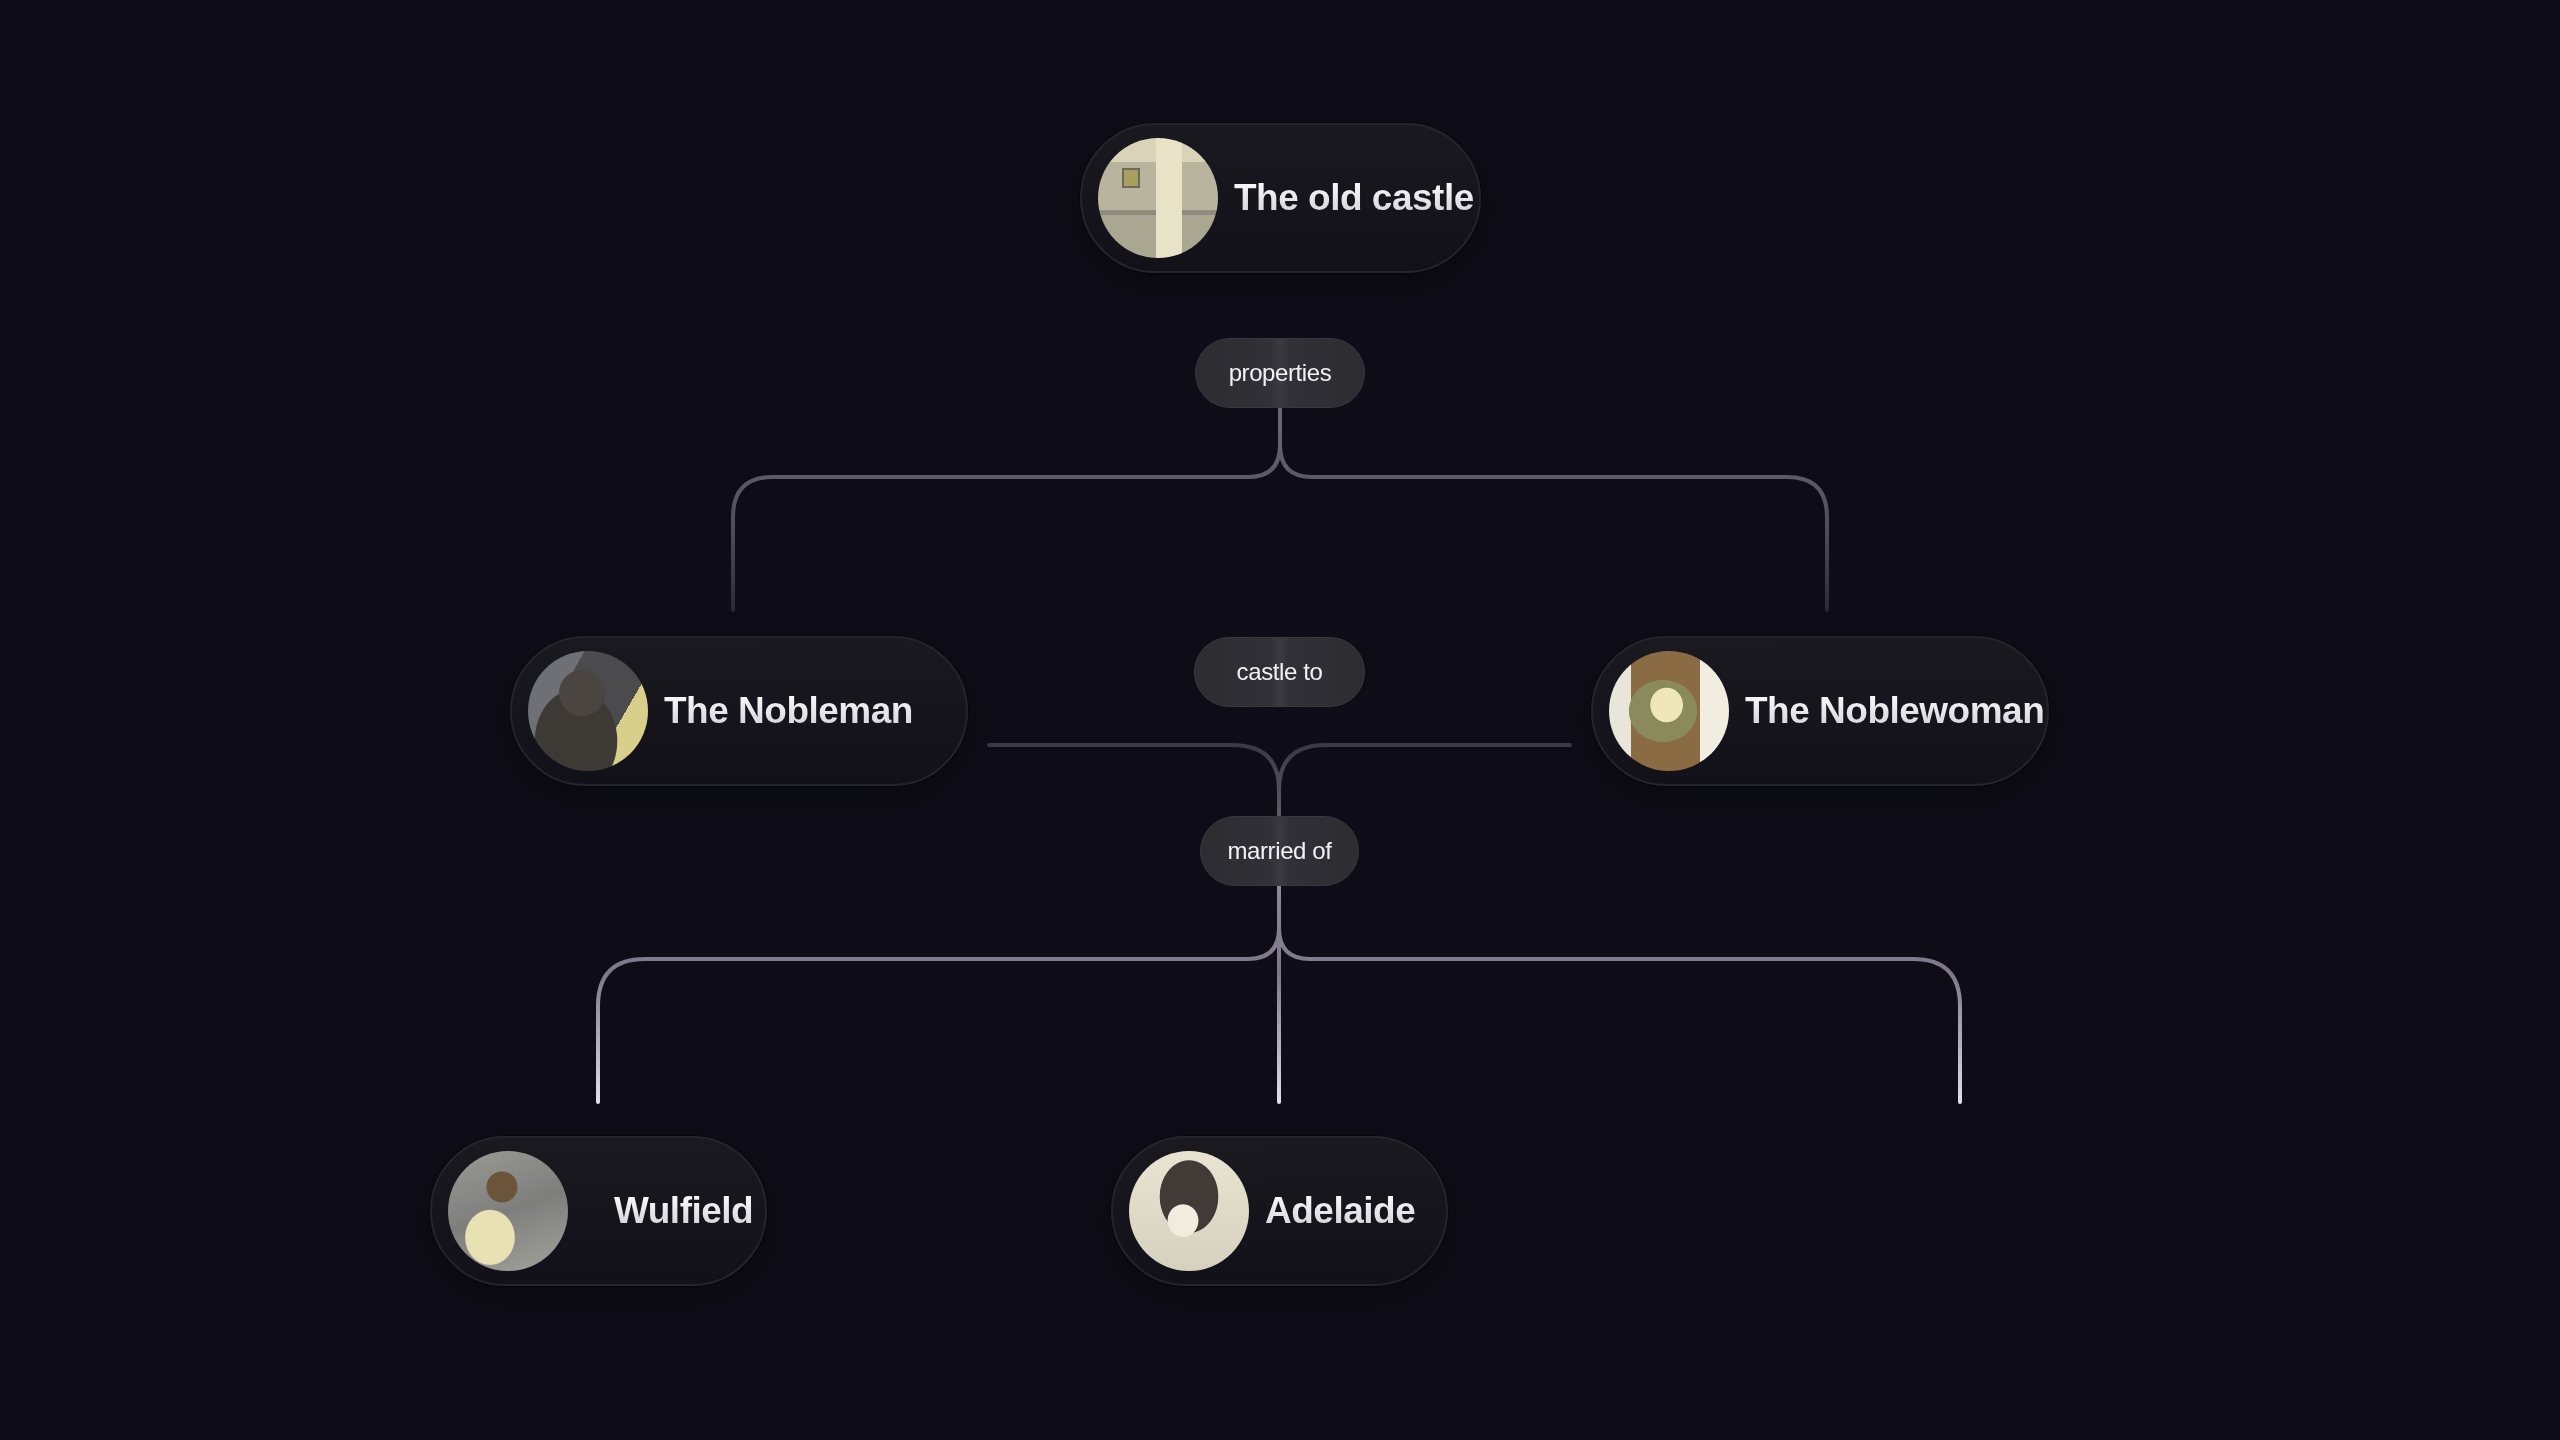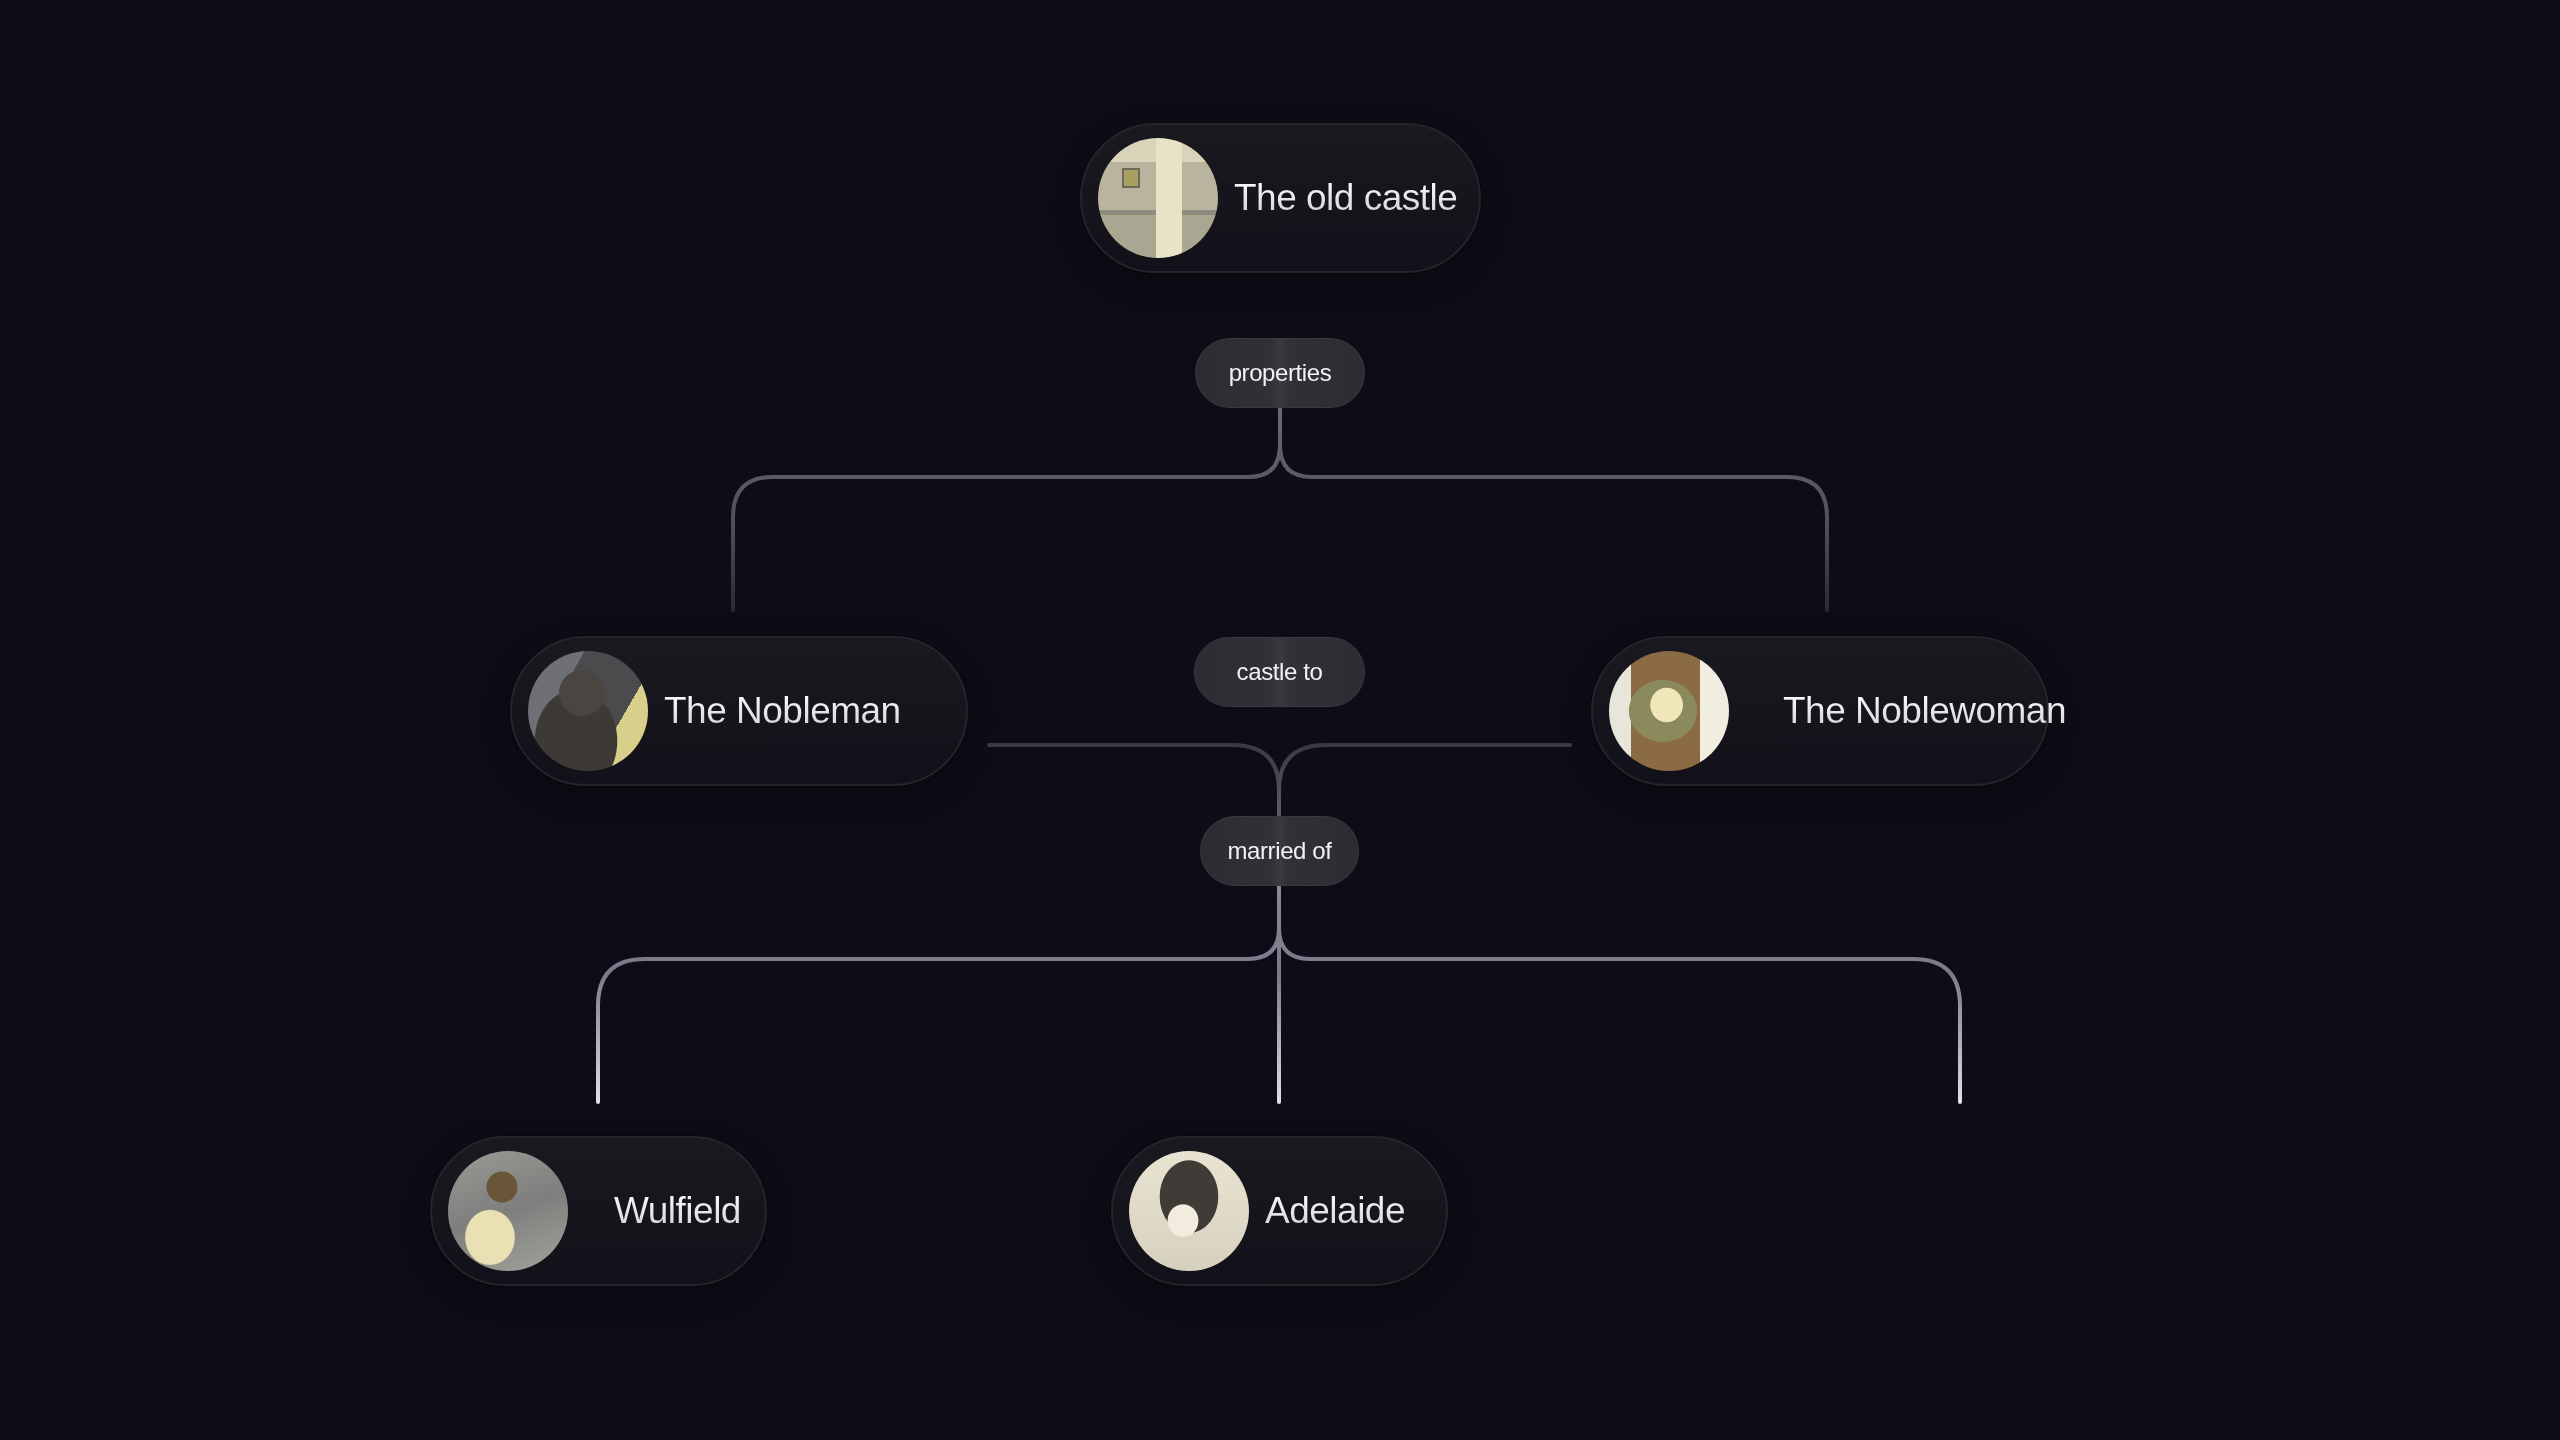--- a/index.html
+++ b/index.html
@@ -25,21 +25,21 @@
   }
   .avatar {
     width: 120px; height: 120px; border-radius: 50%;
     flex: 0 0 120px;
     overflow: hidden;
     position: relative;
   }
   .node-label {
     margin-left: 16px;
     font-size: 37px;
-    font-weight: normal;
+    font-weight: bold;
     letter-spacing: -0.5px;
     color: #e6e6ea;
     background: linear-gradient(180deg, #ffffff 0%, #cfcfd4 100%);
     -webkit-background-clip: text;
     background-clip: text;
     -webkit-text-fill-color: transparent;
     white-space: nowrap;
   }
 
   .pill {
@@ -155,21 +155,21 @@
 
   <div class="pill" style="left:1195px; top:338px; width:170px;">properties</div>
 
   <div class="node" style="left:510px; top:636px; width:458px;">
     <div class="avatar av-nobleman" title="nobleman-portrait"></div>
     <span class="node-label">The Nobleman</span>
   </div>
 
   <div class="pill" style="left:1194px; top:637px; width:171px;">castle to</div>
 
-  <div class="node" style="left:1591px; top:636px; width:458px;gap:38px;">
+  <div class="node" style="left:1591px; top:636px; width:458px;">
     <div class="avatar av-noblewoman" title="noblewoman-portrait"></div>
     <span class="node-label">The Noblewoman</span>
   </div>
 
   <div class="pill" style="left:1200px; top:816px; width:159px;">married of</div>
 
   <div class="node" style="left:430px; top:1136px; width:337px;gap:30px;">
     <div class="avatar av-wulfield" title="wulfield-portrait"></div>
     <span class="node-label">Wulfield</span>
   </div>

